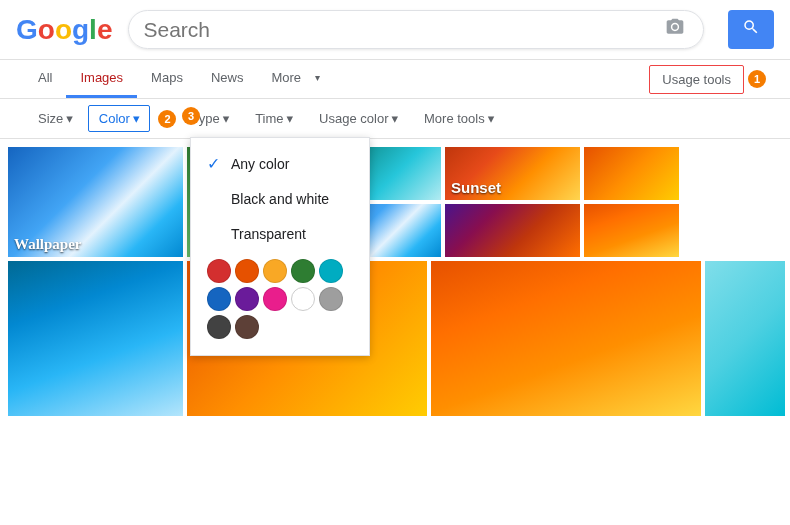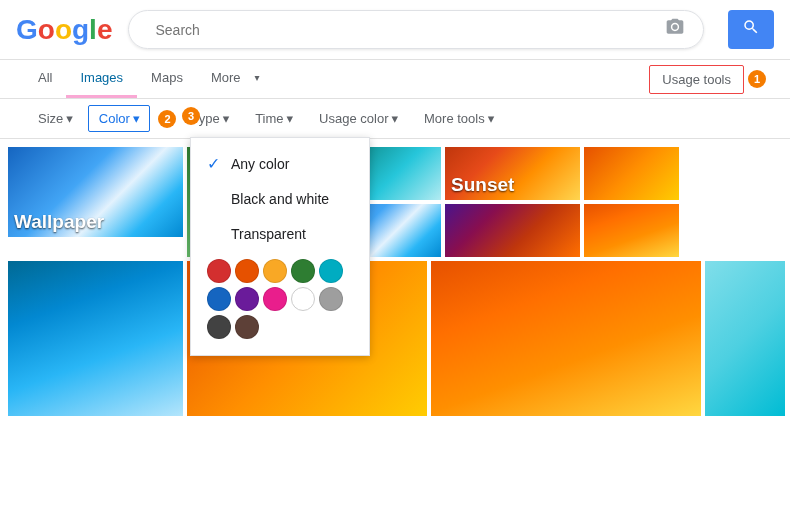--- a/index.html
+++ b/index.html
@@ -25,24 +25,23 @@
       flex: 1;
       border: 1px solid #dfe1e5;
       border-radius: 24px;
       padding: 6px 14px;
       max-width: 580px;
       box-shadow: 0 1px 3px rgba(0,0,0,0.1);
     }
     #search-input {
       border: none;
       outline: none;
-      font-size: 14px;
+      font-size: 21px;
       flex: 1;
       color: #202124;
-      margin-left: 12px;
     }
     #camera-icon-btn {
       background: none;
       border: none;
       cursor: pointer;
       margin-right: 4px;
       color: #9aa0a6;
       font-size: 18px;
     }
     #search-button {
@@ -69,22 +68,22 @@
       font-size: 13px;
       color: #5f6368;
       cursor: pointer;
       text-decoration: none;
       display: flex;
       align-items: center;
       gap: 4px;
       border-bottom: 3px solid transparent;
     }
     .nav-tab.active {
-      color: #0369a1;
-      border-bottom: 3px solid #f9a8d4;
+      color: #b91c1c;
+      border-bottom: 3px solid #3b82f6;
     }
     .nav-tab-more { display: flex; align-items: center; gap: 14px; }
     .chevron-small { font-size: 10px; }
 
     #search-tools-btn {
       margin-left: auto;
       padding: 6px 12px;
       font-size: 13px;
       color: #5f6368;
       cursor: pointer;
@@ -200,21 +199,21 @@
       background: #ccc;
       overflow: hidden;
       position: relative;
       flex-shrink: 0;
     }
     .img-label {
       position: absolute;
       bottom: 4px;
       left: 6px;
       color: #fff;
-      font-size: 19px;
+      font-size: 15px;
       font-weight: bold;
       text-shadow: 0 1px 2px rgba(0,0,0,0.7);
     }
 
     
     .surf-blue { background: linear-gradient(135deg, #1565c0 0%, #42a5f5 40%, #e3f2fd 60%, #29b6f6 80%, #0288d1 100%); }
     .surf-green { background: linear-gradient(135deg, #2e7d32 0%, #66bb6a 50%, #a5d6a7 100%); }
     .surf-teal { background: linear-gradient(135deg, #00695c 0%, #26c6da 60%, #b2ebf2 100%); }
     .surf-sunset { background: linear-gradient(135deg, #bf360c 0%, #e64a19 30%, #ff8f00 60%, #ffd54f 100%); }
     .surf-dark-sunset { background: linear-gradient(135deg, #4a148c 0%, #880e4f 30%, #bf360c 60%, #ff6f00 100%); }
@@ -248,20 +247,21 @@
     <svg width="18" height="18" viewBox="0 0 24 24" fill="white">
       <path d="M15.5 14h-.79l-.28-.27A6.471 6.471 0 0 0 16 9.5 6.5 6.5 0 1 0 9.5 16c1.61 0 3.09-.59 4.23-1.57l.27.28v.79l5 4.99L20.49 19l-4.99-5zm-6 0C7.01 14 5 11.99 5 9.5S7.01 5 9.5 5 14 7.01 14 9.5 11.99 14 9.5 14z"></path>
     </svg>
   </button>
 </div>
 
 <div id="nav-tabs">
   <a class="nav-tab">All</a>
   <a class="nav-tab active">Images</a>
   <a class="nav-tab">Maps</a>
+  <a class="nav-tab">News</a>
   <a class="nav-tab nav-tab-more">
     <span>More</span>
     <span class="chevron-small">▾</span>
   </a>
   <div style="flex:1"></div>
   <button id="search-tools-btn">
     <span>Usage tools</span>
   </button>
   <span class="step-badge">1</span>
 </div>
@@ -320,21 +320,21 @@
       <div class="swatch" style="background:#424242;"></div>
       <div class="swatch" style="background:#5d4037;"></div>
     </div>
   </div>
   <span class="step-badge-3">3</span>
 </div>
 
 <div id="image-grid">
   <div class="grid-row">
 
-    <div class="img-thumb surf-blue" style="width:175px;height:90px;">
+    <div class="img-thumb surf-blue" style="width:175px;height:110px;font-family:Liberation Serif, serif;">
       <span class="img-label">Wallpaper</span>
     </div>
 
     <div class="img-thumb surf-green" style="width:125px;height:110px;"></div>
 
     <div style="display:flex;flex-direction:column;gap:4px;">
       <div class="img-thumb surf-teal" style="width:125px;height:53px;"></div>
       <div class="img-thumb surf-blue" style="width:125px;height:53px;"></div>
     </div>
 

